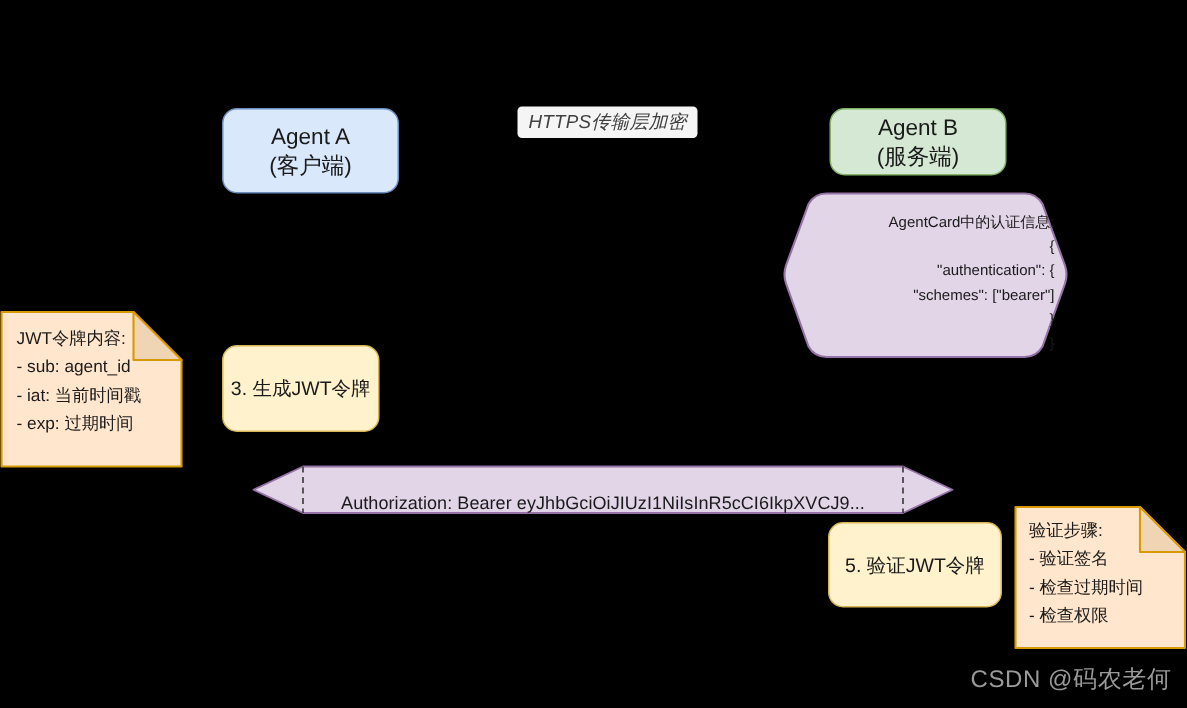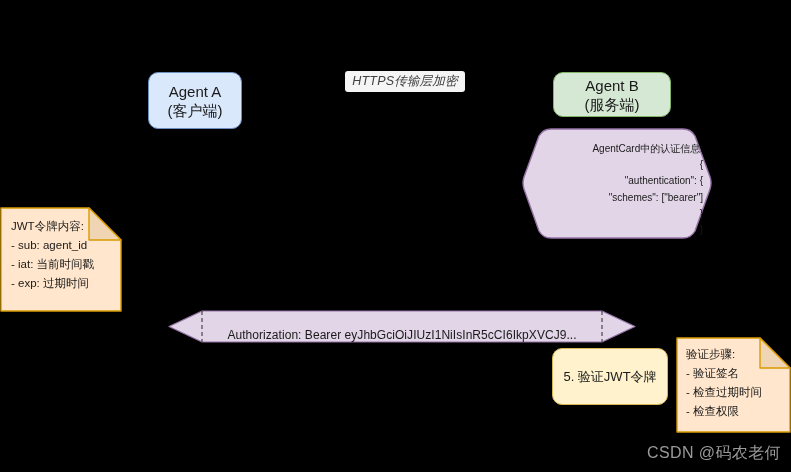--- a/index.html
+++ b/index.html
@@ -30,21 +30,21 @@
     position: absolute;
     border-radius: 10px;
     box-sizing: border-box;
     display: flex;
     align-items: center;
     justify-content: center;
   }
   #agent-a {
     left: 148px;
     top: 72px;
-    width: 94px;
+    width: 118px;
     height: 57px;
     background: #dae8fc;
     border: 1.4px solid #6c8ebf;
   }
   #agent-b {
     left: 553px;
     top: 72px;
     width: 118px;
     height: 45px;
     background: #d5e8d4;
@@ -236,20 +236,23 @@
     <svg viewBox="0 0 122 105" width="122" height="105">
       <path d="M 1 1 L 89 1 L 121 33 L 121 104 L 1 104 Z" fill="#ffe6cc" stroke="#d79b00" stroke-width="1.4" stroke-linejoin="round"></path>
       <path d="M 89 1 L 121 33 L 89 33 Z" fill="#f0d5b4" stroke="#d79b00" stroke-width="1.4" stroke-linejoin="round"></path>
     </svg>
     <div class="note-text">JWT令牌内容:
 - sub: agent_id
 - iat: 当前时间戳
 - exp: 过期时间</div>
   </div>
 
+  <div class="process-box" id="gen-jwt-box">
+    <span>3. 生成JWT令牌</span>
+  </div>
 
   <div id="auth-banner">
     <svg viewBox="0 0 468 33" width="468" height="33">
       <path d="M 1 16.5 L 34 1 L 434 1 L 467 16.5 L 434 32 L 34 32 Z" fill="#e1d5e7" stroke="#9673a6" stroke-width="1.2" stroke-linejoin="round"></path>
       <line x1="34" y1="1" x2="34" y2="32" stroke="#3a3a3a" stroke-width="1.1" stroke-dasharray="4 3"></line>
       <line x1="434" y1="1" x2="434" y2="32" stroke="#3a3a3a" stroke-width="1.1" stroke-dasharray="4 3"></line>
     </svg>
     <div id="auth-banner-text">Authorization: Bearer eyJhbGciOiJIUzI1NiIsInR5cCI6IkpXVCJ9...</div>
   </div>
 

